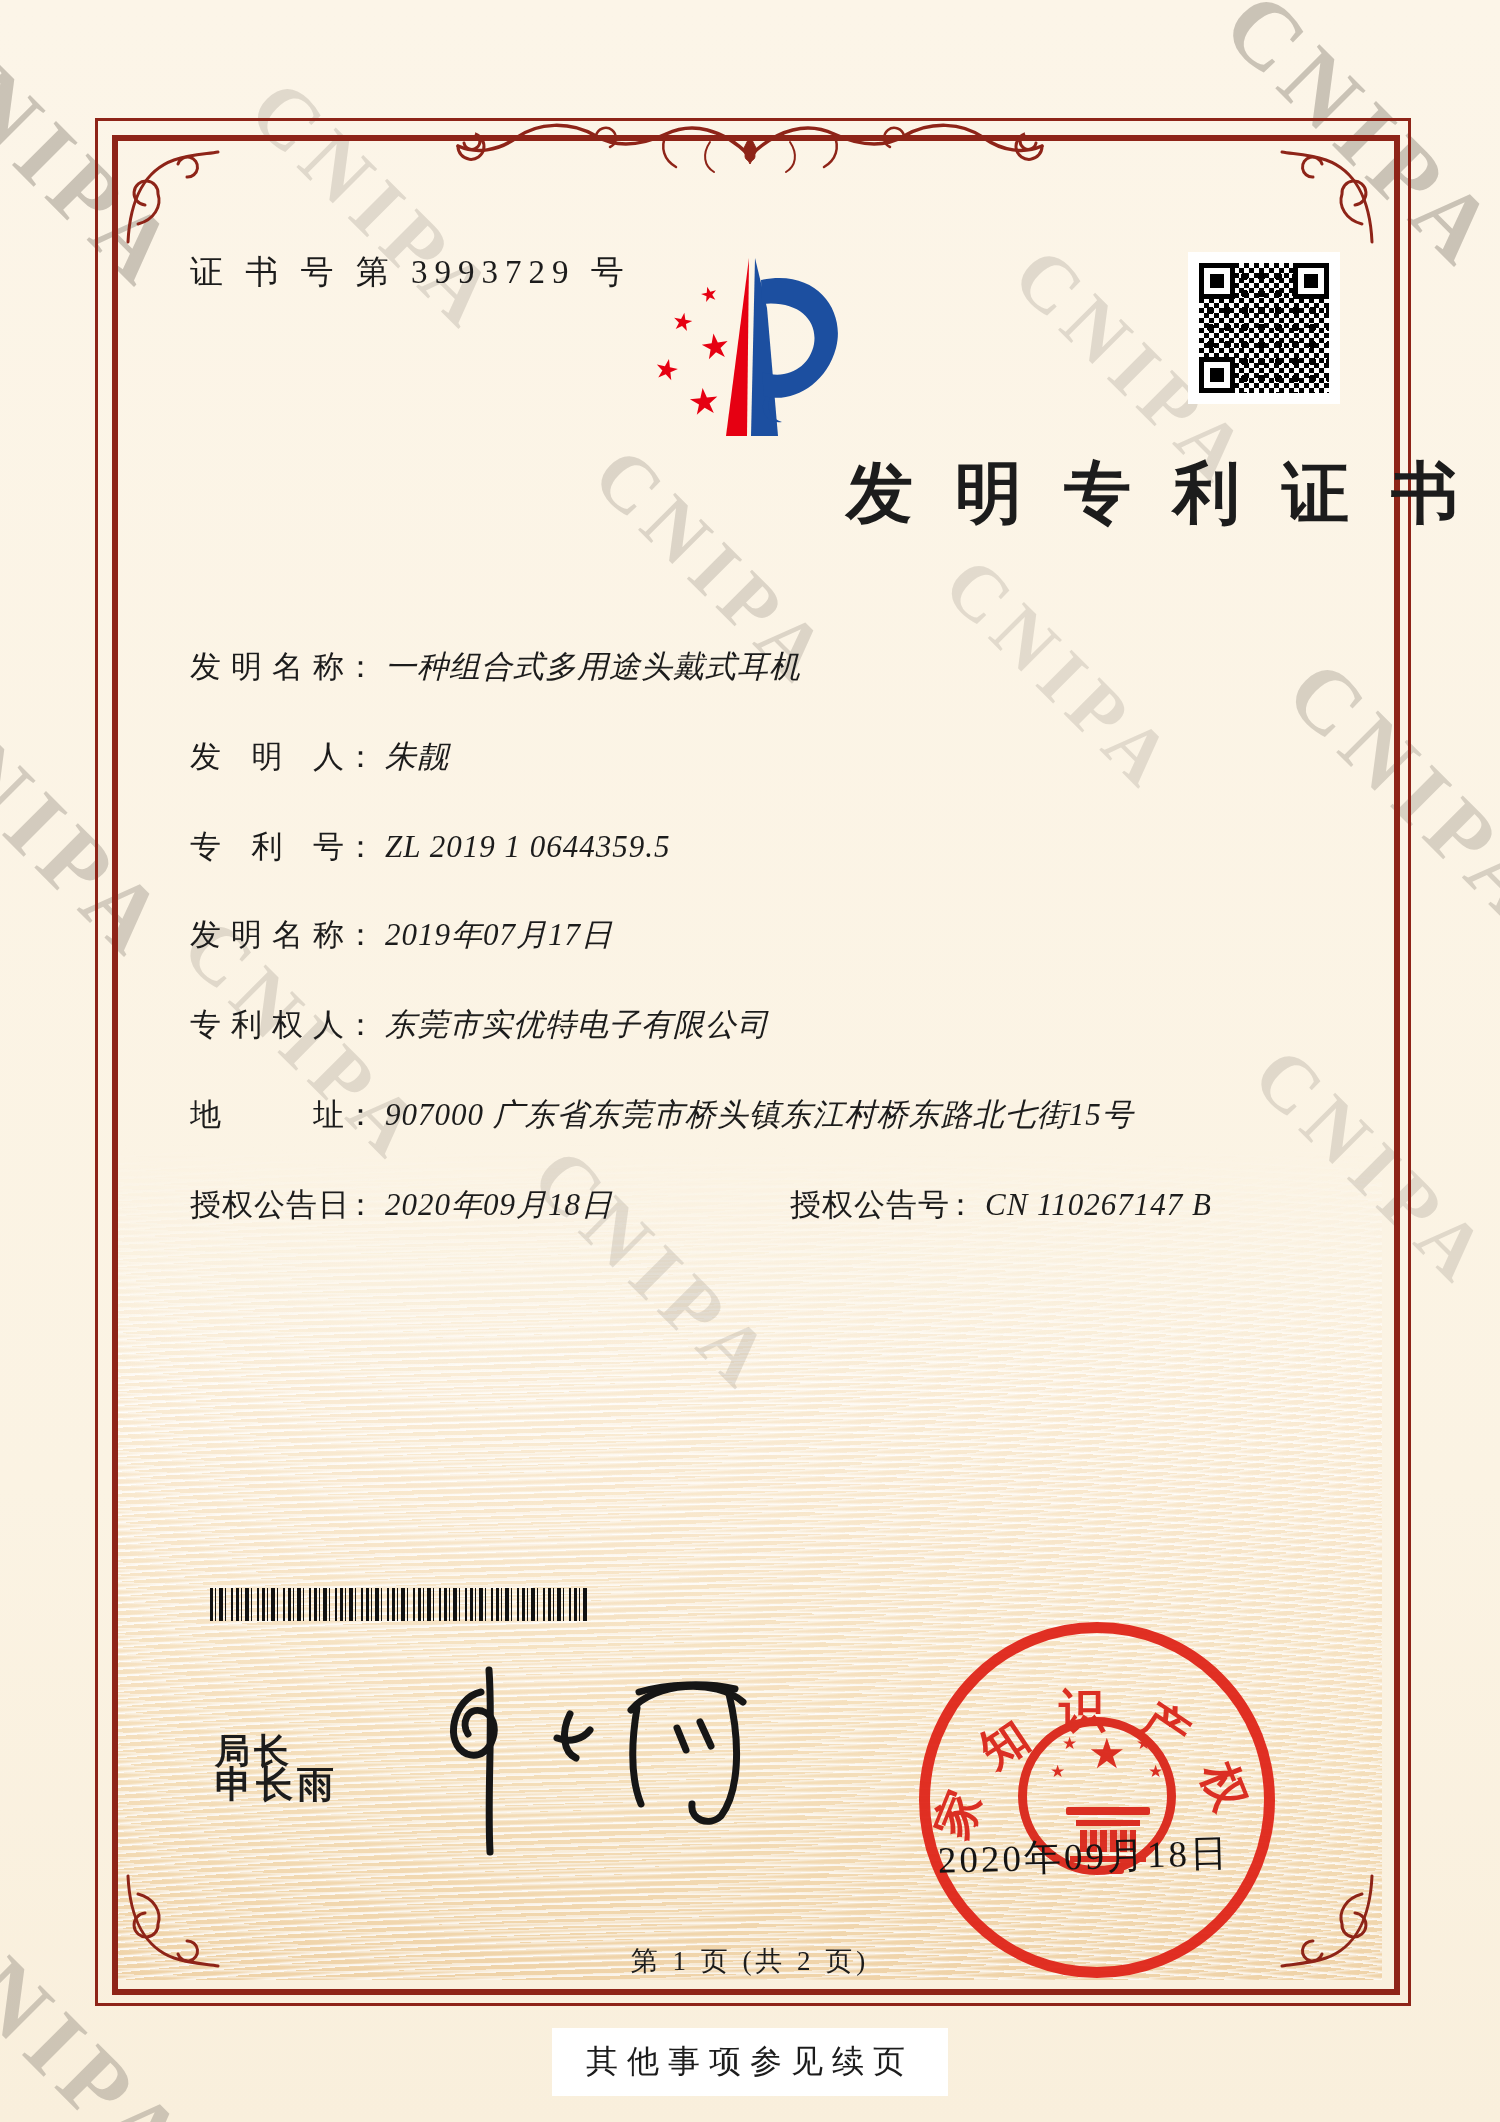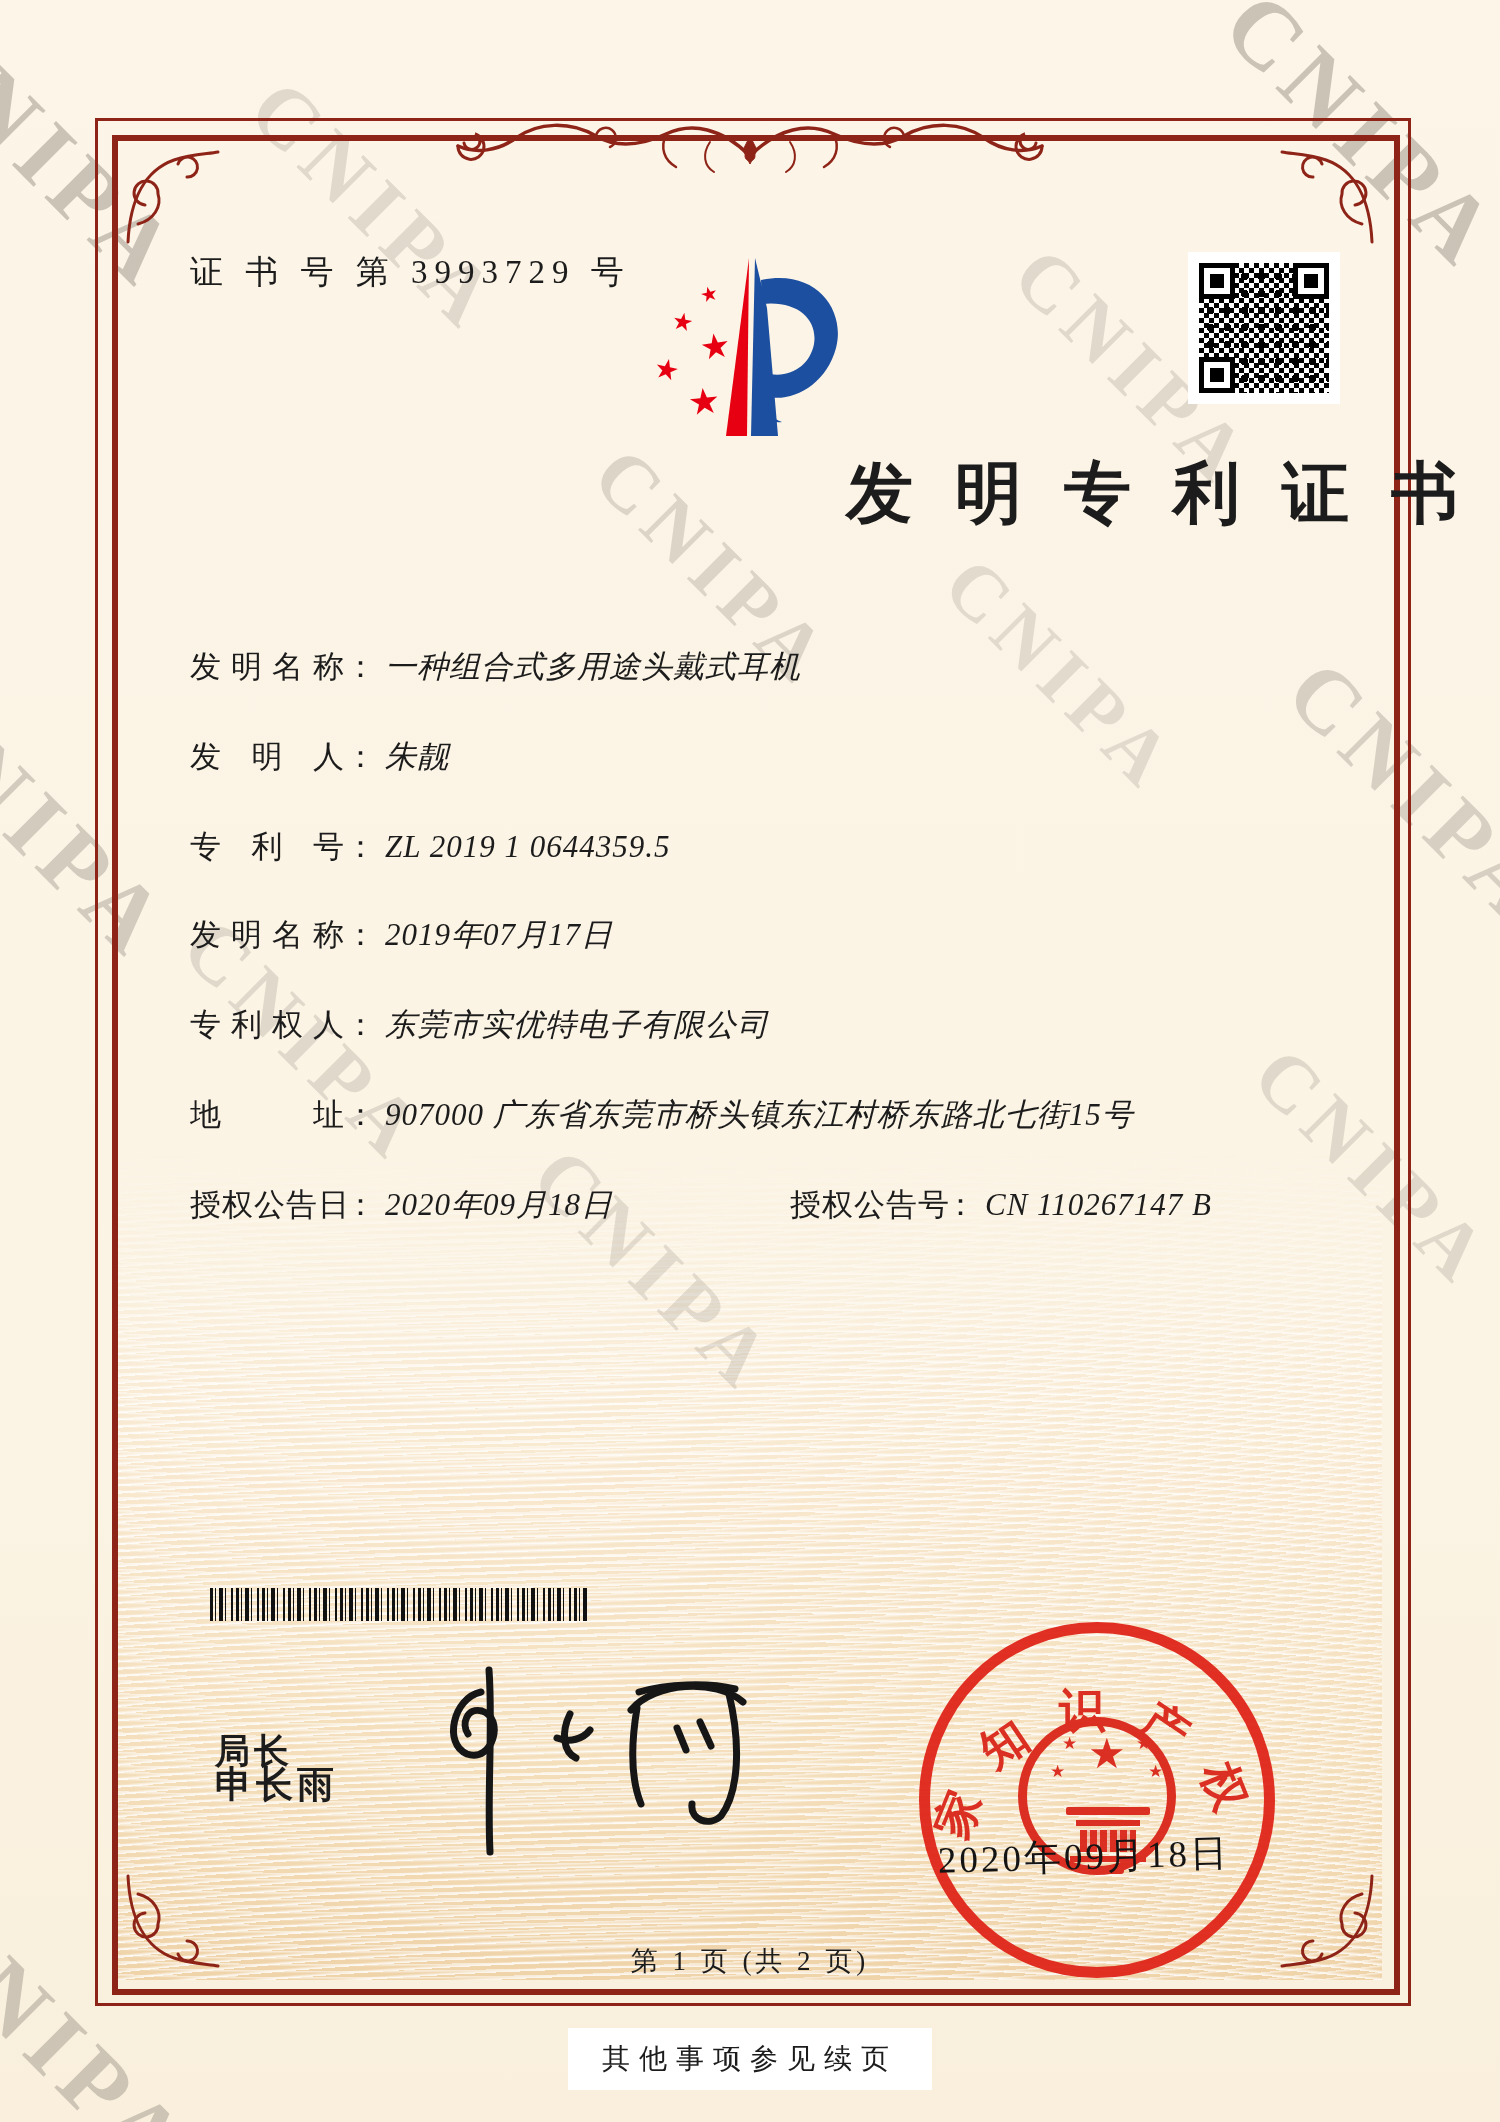--- a/index.html
+++ b/index.html
@@ -84,21 +84,21 @@
   .emblem-ring{position:absolute; left:88px; top:84px; width:158px; height:158px;
     border:9px solid #da281c; border-radius:50%; box-sizing:border-box;}
   .gate{position:absolute; background:#da281c;}
   .gate-body{background:repeating-linear-gradient(90deg,#da281c 0 7px, rgba(218,40,28,.25) 7px 10px);}
   .seal-date{position:absolute; left:938px; top:1832px; font-size:37px; letter-spacing:3px;
     color:#141414; z-index:6; transform:rotate(-1.5deg); white-space:nowrap;}
   
   .page-info{position:absolute; left:0; top:1943px; width:100%; text-align:center; font-size:27px;
     letter-spacing:4px; z-index:4;}
   .cont-note{position:absolute; left:0; top:2028px; width:100%; text-align:center; z-index:4;}
-  .cont-note span{display:inline-block; background:#ffffff; padding:12px 34px; font-size:28px; letter-spacing:9px;}
+  .cont-note span{display:inline-block; background:#ffffff; padding:12px 34px; font-size:32px; letter-spacing:9px;}
 </style>
 </head>
 <body>
 
 <div class="page">
 
   <div class="guilloche"></div>
 
   <div class="wm" style="left:-40px;top:-10px;font-size:95px;opacity:.55">CNIPA</div>
   <div class="wm" style="left:300px;top:60px;font-size:85px;opacity:.30">CNIPA</div>

